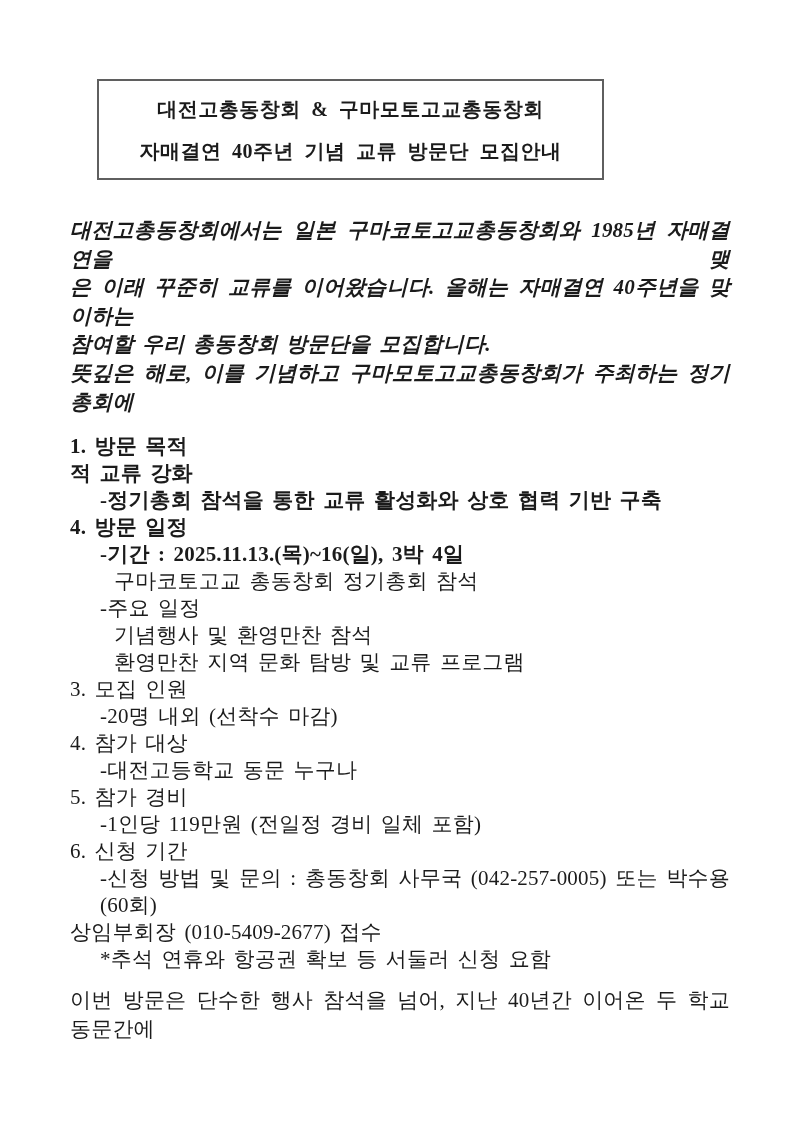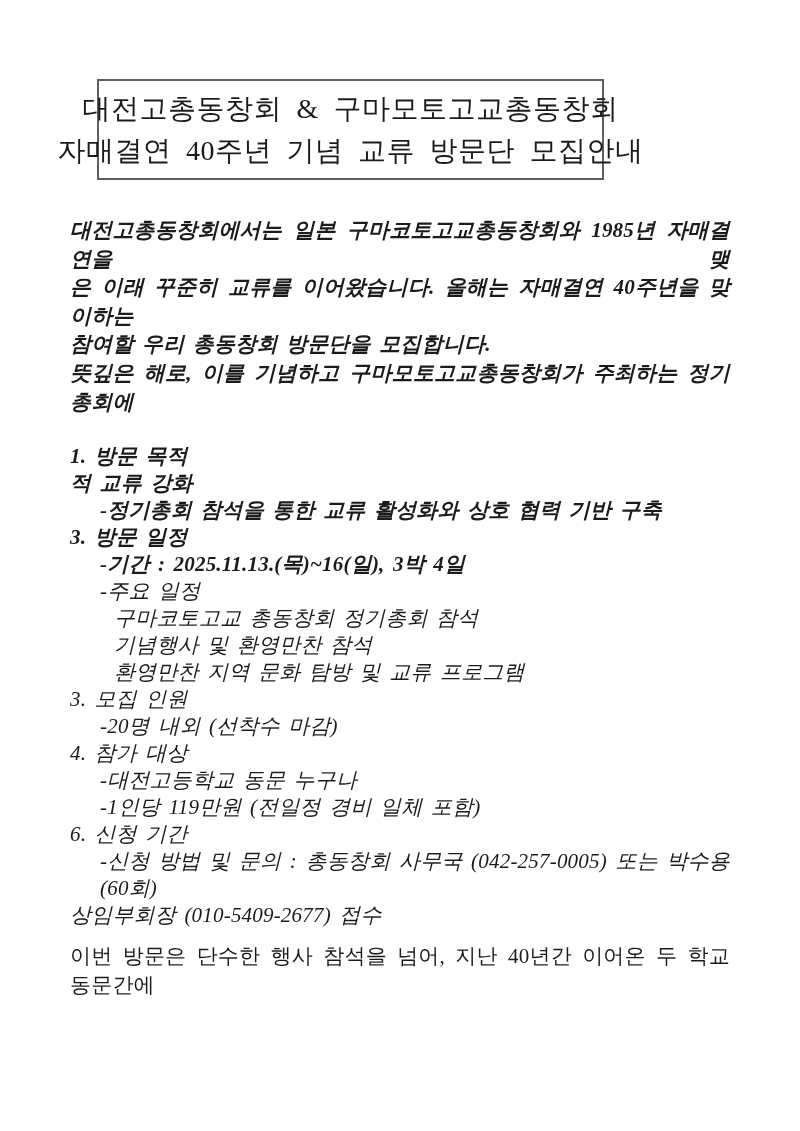--- a/index.html
+++ b/index.html
@@ -23,22 +23,22 @@
     width: 507px;
     height: 101px;
     border: 2px solid #5f5f5f;
     display: flex;
     flex-direction: column;
     align-items: center;
     justify-content: center;
     text-align: center;
   }
   #title-box .t-line {
-    font-size: 28px;
-    font-weight: 400;
+    font-size: 20px;
+    font-weight: 700;
     line-height: 42px;
     white-space: nowrap;
     letter-spacing: 0.5px;
     word-spacing: 0.25em;
   }
   
   #content {
     margin: 0 70px 0 70px;
     font-size: 21px;
   }
@@ -46,21 +46,21 @@
     white-space: pre-wrap;
     word-spacing: 0.14em;
     letter-spacing: 0.2px;
   }
   .b { font-weight: 700; }
   .j { text-align: justify; text-align-last: justify; }
   .ind1 { padding-left: 30px; }
   .ind2 { padding-left: 44px; }
   [data-group="intro"]   { margin-top: 36px; font-style: italic; }
   [data-group="intro"] .line   { line-height: 28.6px; }
-  [data-group="body"]    { margin-top: 27px; font-style: italic; }
+  [data-group="body"]    { margin-top: 17px; }
   [data-group="body"] .line    { line-height: 27px; }
   [data-group="closing"] { margin-top: 13px; }
   [data-group="closing"] .line { line-height: 28.5px; }
 </style>
 </head>
 <body>
 
 <div id="page">
 
   <div id="title-box">
@@ -72,33 +72,35 @@
     <div data-group="intro">
         <div class="line b j">대전고총동창회에서는 일본 구마코토고교총동창회와 1985년 자매결연을 맺</div>
         <div class="line b j">은 이래 꾸준히 교류를 이어왔습니다. 올해는 자매결연 40주년을 맞이하는</div>
         <div class="line b">참여할 우리 총동창회 방문단을 모집합니다.</div>
         <div class="line b j">뜻깊은 해로, 이를 기념하고 구마모토고교총동창회가 주최하는 정기총회에</div>
       </div>
     <div data-group="body">
         <div class="line b">1. 방문 목적</div>
         <div class="line b">적 교류 강화</div>
         <div class="line ind1 b">-정기총회 참석을 통한 교류 활성화와 상호 협력 기반 구축</div>
-        <div class="line b">3. 방문 일정</div>
+        <div class="line b">4. 방문 일정</div>
         <div class="line ind1 b">-기간 : 2025.11.13.(목)~16(일), 3박 4일</div>
+        <div class="line ind2">구마코토고교 총동창회 정기총회 참석</div>
         <div class="line ind1">-주요 일정</div>
-        <div class="line ind2">구마코토고교 총동창회 정기총회 참석</div>
         <div class="line ind2">기념행사 및 환영만찬 참석</div>
         <div class="line ind2">환영만찬 지역 문화 탐방 및 교류 프로그램</div>
         <div class="line">3. 모집 인원</div>
         <div class="line ind1">-20명 내외 (선착수 마감)</div>
         <div class="line">4. 참가 대상</div>
         <div class="line ind1">-대전고등학교 동문 누구나</div>
+        <div class="line">5. 참가 경비</div>
         <div class="line ind1">-1인당 119만원 (전일정 경비 일체 포함)</div>
         <div class="line">6. 신청 기간</div>
         <div class="line ind1 j">-신청 방법 및 문의 : 총동창회 사무국 (042-257-0005) 또는 박수용(60회)</div>
         <div class="line">상임부회장 (010-5409-2677) 접수</div>
+        <div class="line ind1">*추석 연휴와 항공권 확보 등 서둘러 신청 요함</div>
       </div>
     <div data-group="closing">
         <div class="line j">이번 방문은 단수한 행사 참석을 넘어, 지난 40년간 이어온 두 학교 동문간에</div>
       </div>
   </div>
 
 </div>
 
 </body></html>

